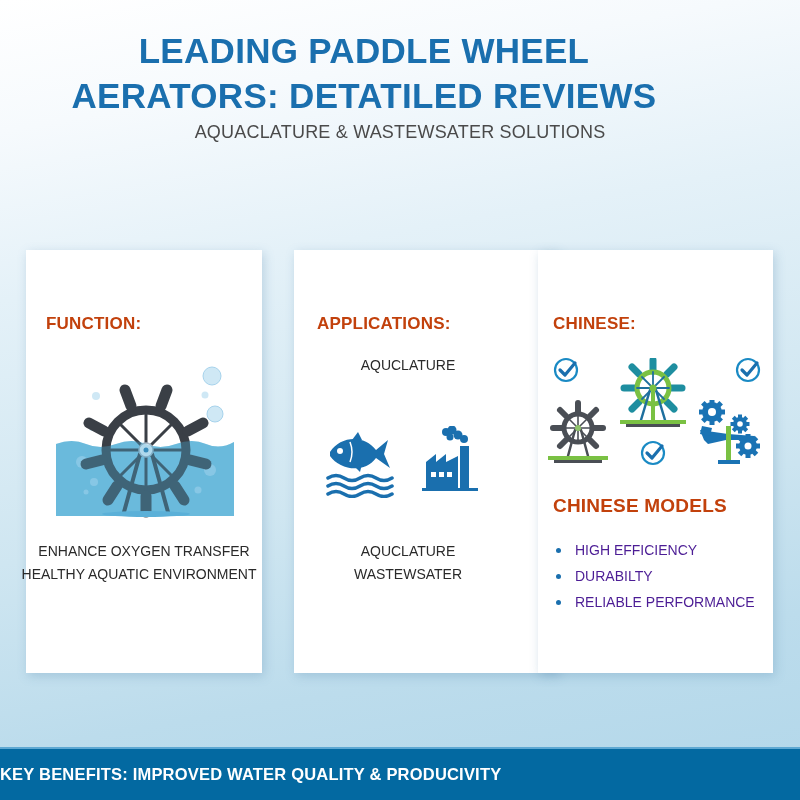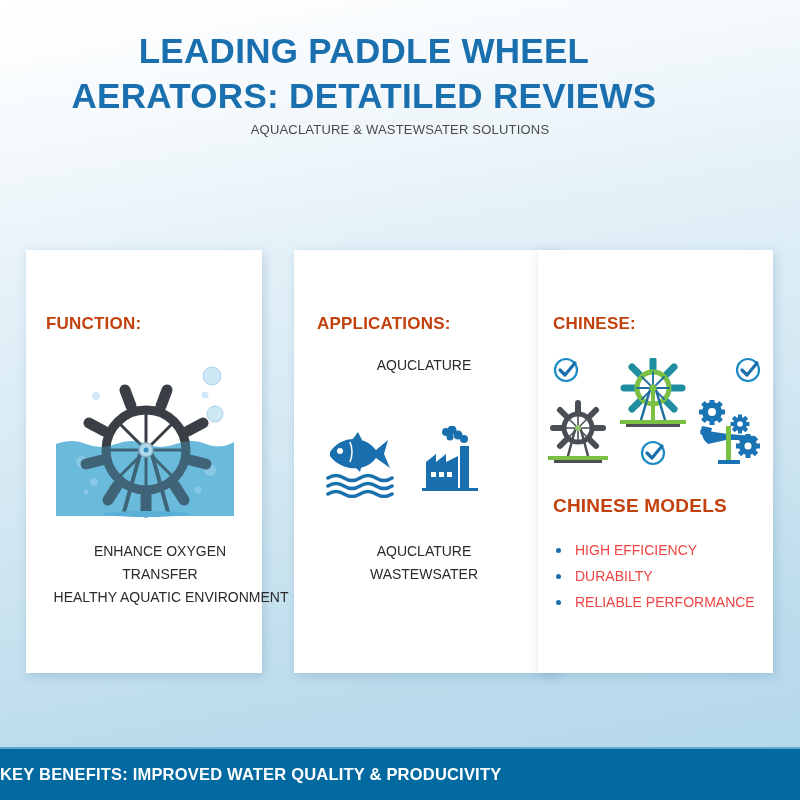--- a/index.html
+++ b/index.html
@@ -15,21 +15,21 @@
       color: #1a6fae;
       font-weight: bold;
       font-size: 35px;
       line-height: 45px;
       letter-spacing: 0.3px;
     }
     .subtitle {
       position: absolute; left: 0; top: 122px; width: 800px;
       text-align: center;
       color: #4a4a4a;
-      font-size: 13px;
+      font-size: 18px;
       letter-spacing: 0.2px;
     }
     .card {
       position: absolute; top: 250px; height: 423px;
       background: #ffffff;
       box-shadow: 2px 3px 10px rgba(80,130,170,0.28);
     }
     #card1 { left: 26px; width: 236px; }
     #card2 { left: 294px; width: 264px; }
     #card3 { left: 538px; width: 235px; }
@@ -39,24 +39,24 @@
       font-size: 17px;
       color: #c2410c;
       letter-spacing: 0.2px;
     }
     .card-text {
       position: absolute;
       font-size: 14px;
       color: #2a2a2a;
       line-height: 23px;
     }
-    .center { text-align: center; padding-left: 32px; }
+    .center { text-align: center; }
     .bullet-list { position: absolute; left: 18px; top: 287px; list-style: none; }
     .bullet-list li {
-      font-size: 14px; color: #ef4444; height: 26px; line-height: 26px;
+      font-size: 14px; color: #4c1d95; height: 26px; line-height: 26px;
       display: flex; align-items: center;
     }
     .bullet-dot {
       display: inline-block; width: 5px; height: 5px; border-radius: 50%;
       background: #1a6fae; margin-right: 14px;
     }
     .icon { position: absolute; }
     .footer {
       position: absolute; left: 0; top: 747px; width: 800px; height: 53px;
       background: #0369a1;

